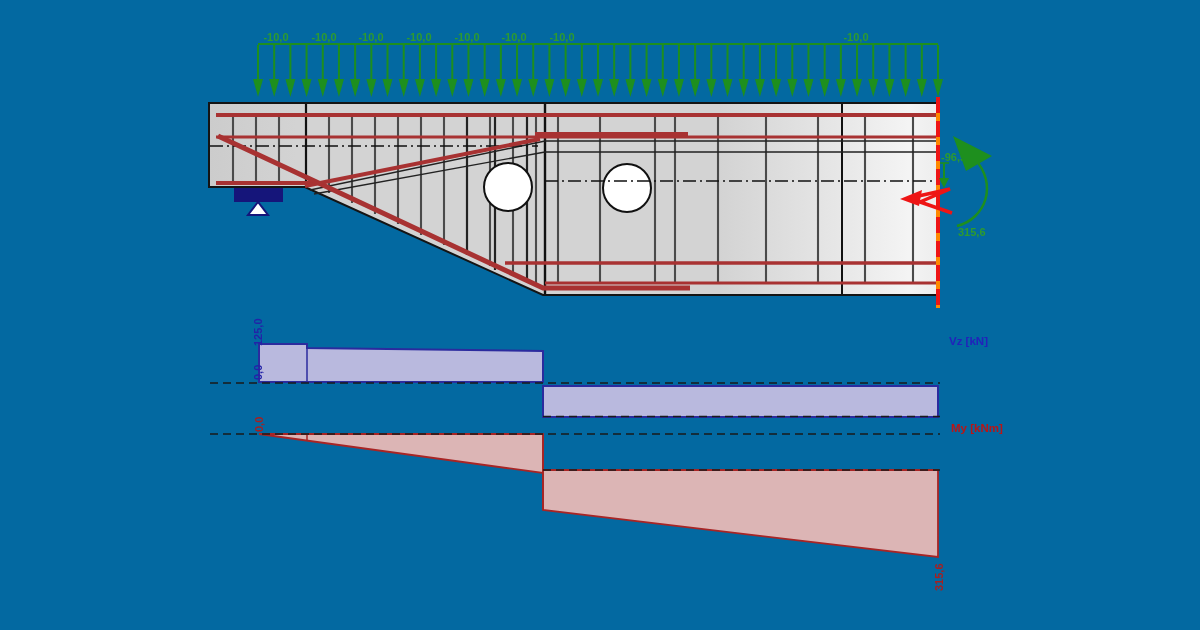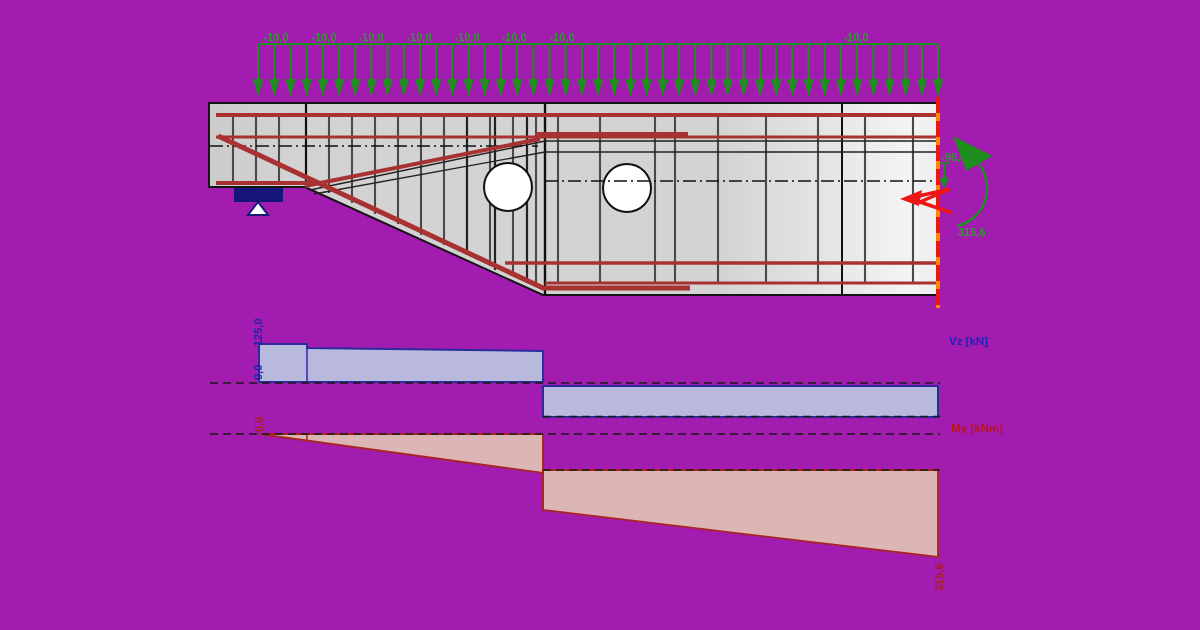--- a/index.html
+++ b/index.html
@@ -1,16 +1,16 @@
 <!DOCTYPE html>
 <html><head>
 <meta charset="utf-8">
 <style>
   html,body{margin:0;padding:0;background:#ffffff;}
-  .stage{position:relative;width:1200px;height:630px;background:#a21caf;overflow:hidden;}
+  .stage{position:relative;width:1200px;height:630px;background:#0369a1;overflow:hidden;}
   svg{display:block;}
   text{font-family:"Liberation Sans","DejaVu Sans",sans-serif;font-weight:bold;}
   .ld-label{font-size:11px;fill:#2e9b2e;}
   .green-label{font-size:11px;fill:#2e9b2e;}
   .vz-val{font-size:11px;fill:#2323a8;}
   .vz-title{font-size:11.5px;fill:#2222bb;}
   .my-val{font-size:11px;fill:#a81f1f;}
   .my-title{font-size:11.5px;fill:#bb1515;}
   .stir{stroke:#4a4a4a;stroke-width:2.1;}
   .stir-dark{stroke:#222;stroke-width:2.2;}

